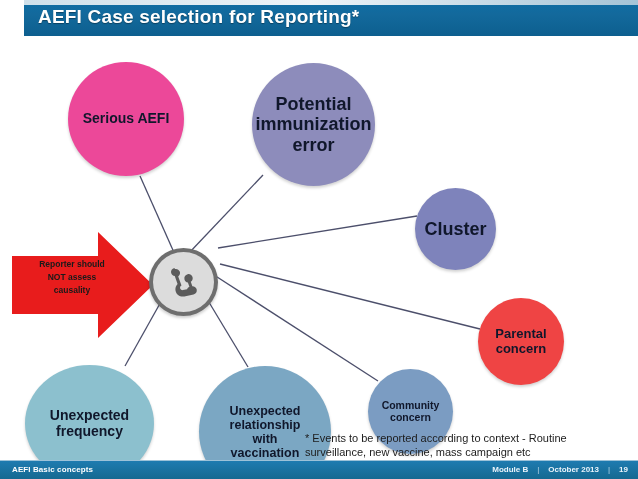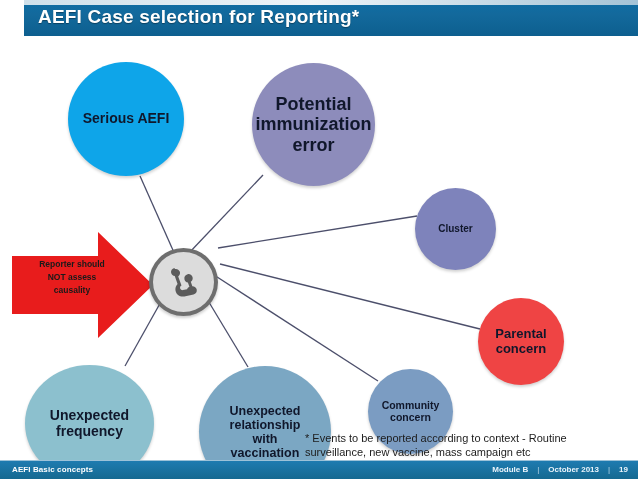--- a/index.html
+++ b/index.html
@@ -37,21 +37,21 @@
   .node{
     position:absolute;border-radius:50%;
     display:flex;align-items:center;justify-content:center;text-align:center;
     color:#10172b;font-weight:bold;line-height:1.12;
     box-shadow:0 2px 3px rgba(0,0,0,.18);
   }
   .node span{display:block;padding:0 6px;}
 
   #node-serious{left:68px;top:26px;width:116px;height:114px;background:#8d8cbb;font-size:14px;}
   #node-potential{left:252px;top:27px;width:123px;height:123px;background:#8d8cbb;font-size:18px;}
-  #node-cluster{left:415px;top:152px;width:81px;height:82px;background:#7e83bb;font-size:10px;}
+  #node-cluster{left:415px;top:152px;width:81px;height:82px;background:#7e83bb;font-size:18px;}
   #node-parental{left:478px;top:262px;width:86px;height:87px;background:#7190bd;font-size:13px;}
   #node-community{left:368px;top:333px;width:85px;height:85px;background:#7b9cc2;font-size:10.5px;}
   #node-relationship{left:199px;top:330px;width:132px;height:131px;background:#7ba7c3;font-size:12.5px;}
   #node-frequency{left:25px;top:329px;width:129px;height:117px;background:#8cc0ce;font-size:14px;}
 
   
   #hub{
     position:absolute;left:149px;top:212px;width:69px;height:68px;border-radius:50%;
     background:#dcdcdc;border:4px solid #6e6e6e;box-sizing:border-box;
     display:flex;align-items:center;justify-content:center;
@@ -123,21 +123,21 @@
     </div>
 
     <div id="hub">
       <svg width="40" height="40" viewBox="0 0 40 40">
         <g transform="rotate(-12 20 20)">
           <path d="M12.5 4.2c-2.4 0-4.2 1.8-4.2 4.1 0 1.9 1.2 3.4 2.9 3.9l1.1 8.4c-2 1.3-3.4 3.6-3.4 6.2 0 4.1 3.3 7.4 7.4 7.4h9.4c2.3 0 4.2-1.9 4.2-4.2 0-2.1-1.6-3.9-3.6-4.2l-.6-4.7c1.6-.6 2.7-2.1 2.7-3.8 0-2.3-1.9-4.2-4.2-4.2-2.3 0-4.2 1.9-4.2 4.2 0 1.8 1.1 3.3 2.7 3.9l.6 4.6c-1.2.2-2.2.9-2.8 1.9h-4.2c-1.3 0-2.4-1.1-2.4-2.4 0-1.1.8-2.1 1.9-2.3l-1.3-9.7c1.5-.6 2.6-2.1 2.6-3.8 0-2.3-1.9-4.1-4.2-4.1z" fill="#5b5b5b" transform="translate(1,0)"></path>
         </g>
       </svg>
     </div>
 
-    <div class="node" id="node-serious" style="background: #0ea5e9;">
+    <div class="node" id="node-serious" style="background: #ec4899;">
       <span>Serious AEFI</span>
     </div>
 
     <div class="node" id="node-potential" style="background: rgb(141, 140, 187);">
       <span>
         <i style="font-style:normal;display:block">Potential</i>
         <i style="font-style:normal;display:block">immunization</i>
         <i style="font-style:normal;display:block">error</i>
       </span>
     </div>

